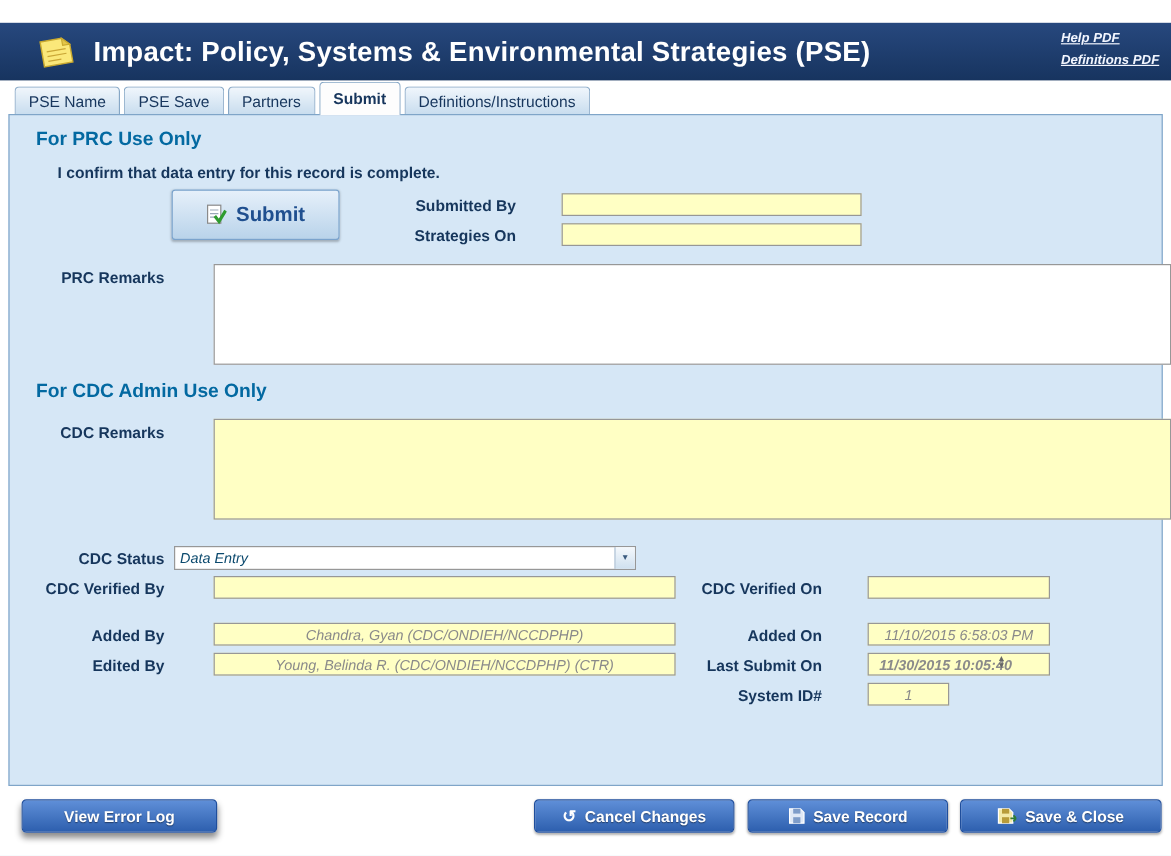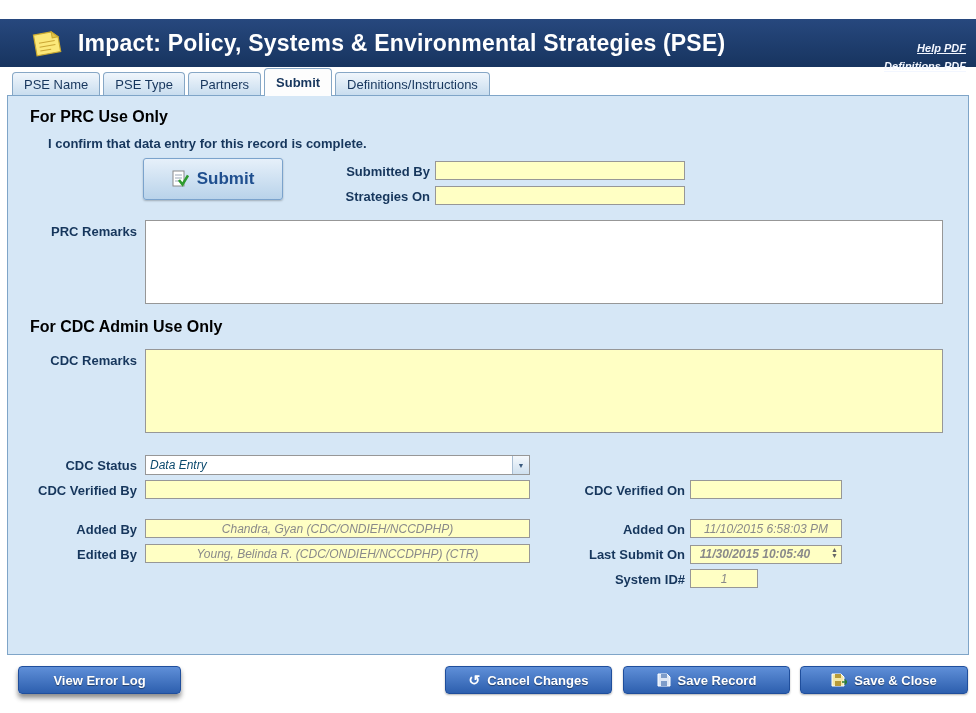--- a/index.html
+++ b/index.html
@@ -12,42 +12,42 @@
     background:linear-gradient(#fbfbfb,#ececec); border-bottom:1px solid #d6d6d6;
     display:flex; align-items:center; padding:0 6px; }
   .titlebar-text { font-size:11px; color:#222; flex:1; }
   .titlebar-close { font-size:12px; color:#444; cursor:pointer; padding:0 4px; }
 
   
   .header { position:absolute; top:19px; left:0; width:100%; height:48px;
     background:linear-gradient(#27487e,#17345f); display:flex; align-items:center; }
   .note-icon { margin:0 14px 0 28px; }
   .header-title { color:#fff; font-size:23px; font-weight:bold; letter-spacing:.2px; }
-  .header-links { position:absolute; right:10px; top:20px; text-align:right; }
+  .header-links { position:absolute; right:10px; top:4px; }
   .header-links a { display:block; color:#f2f6ff; font-size:11px; font-weight:bold;
     font-style:italic; text-decoration:underline; line-height:18px; cursor:pointer; }
 
   
   .tabstrip { position:absolute; top:67px; left:12px; height:29px; display:flex; align-items:flex-end; }
   .tab { height:24px; margin-right:3px; padding:0 11px; display:flex; align-items:center;
     background:linear-gradient(#f0f6fc,#c7dcee); border:1px solid #86a7c6; border-bottom:none;
     border-radius:4px 4px 0 0; font-size:13px; color:#17365d; cursor:pointer; white-space:nowrap; }
   .tab.active { height:28px; background:#fdfdfd; font-weight:bold; position:relative; z-index:3; }
 
   
   .content { position:absolute; top:95px; left:7px; width:962px; height:560px;
     background:#d6e7f6; border:1px solid #7fa5c8; }
   .content .abs { position:absolute; }
 
-  .section-heading { font-size:16px; font-weight:bold; color:#000000; }
+  .section-heading { font-size:16px; font-weight:bold; color:#0369a1; }
   .field-label { font-size:13px; font-weight:bold; color:#16365c; text-align:right; white-space:nowrap; }
   .confirm-text { font-size:13px; font-weight:bold; color:#16365c; }
 
   .tbox { border:1px solid #979797; background:#ffffc4; font-family:"Liberation Sans",sans-serif;
-    font-size:12px; color:#333; padding:1px 4px; height:19px; }
+    font-size:12px; color:#333; padding:1px 4px; height:19px;margin-left:33px; }
   .tbox.white { background:#fff; }
   .tbox.readonly { color:#8a8a8a; font-style:italic; text-align:center; }
   textarea.tbox { resize:none; height:auto; padding:3px 5px; }
 
   .submit-btn { display:flex; align-items:center; justify-content:center; gap:8px;
     background:linear-gradient(#e6f0fa,#b9d3ea); border:1px solid #7ba3cc; border-radius:3px;
     box-shadow:0 1px 2px rgba(0,0,0,.25); cursor:pointer; }
   .submit-btn span { font-size:17px; font-weight:bold; color:#1f4f8f; }
 
   
@@ -89,21 +89,21 @@
     </svg>
     <div class="header-title">Impact: Policy, Systems &amp; Environmental Strategies (PSE)</div>
     <div class="header-links">
       <a>Help PDF</a>
       <a>Definitions PDF</a>
     </div>
   </div>
 
   <div class="tabstrip">
     <div class="tab">PSE Name</div>
-    <div class="tab">PSE Type</div>
+    <div class="tab">PSE Save</div>
     <div class="tab">Partners</div>
     <div class="tab active">Submit</div>
     <div class="tab">Definitions/Instructions</div>
   </div>
 
   <div class="content">
 
     <div class="abs section-heading" style="left:22px; top:12px;">For PRC Use Only</div>
     <div class="abs confirm-text" style="left:40px; top:40px;">I confirm that data entry for this record is complete.</div>
 

